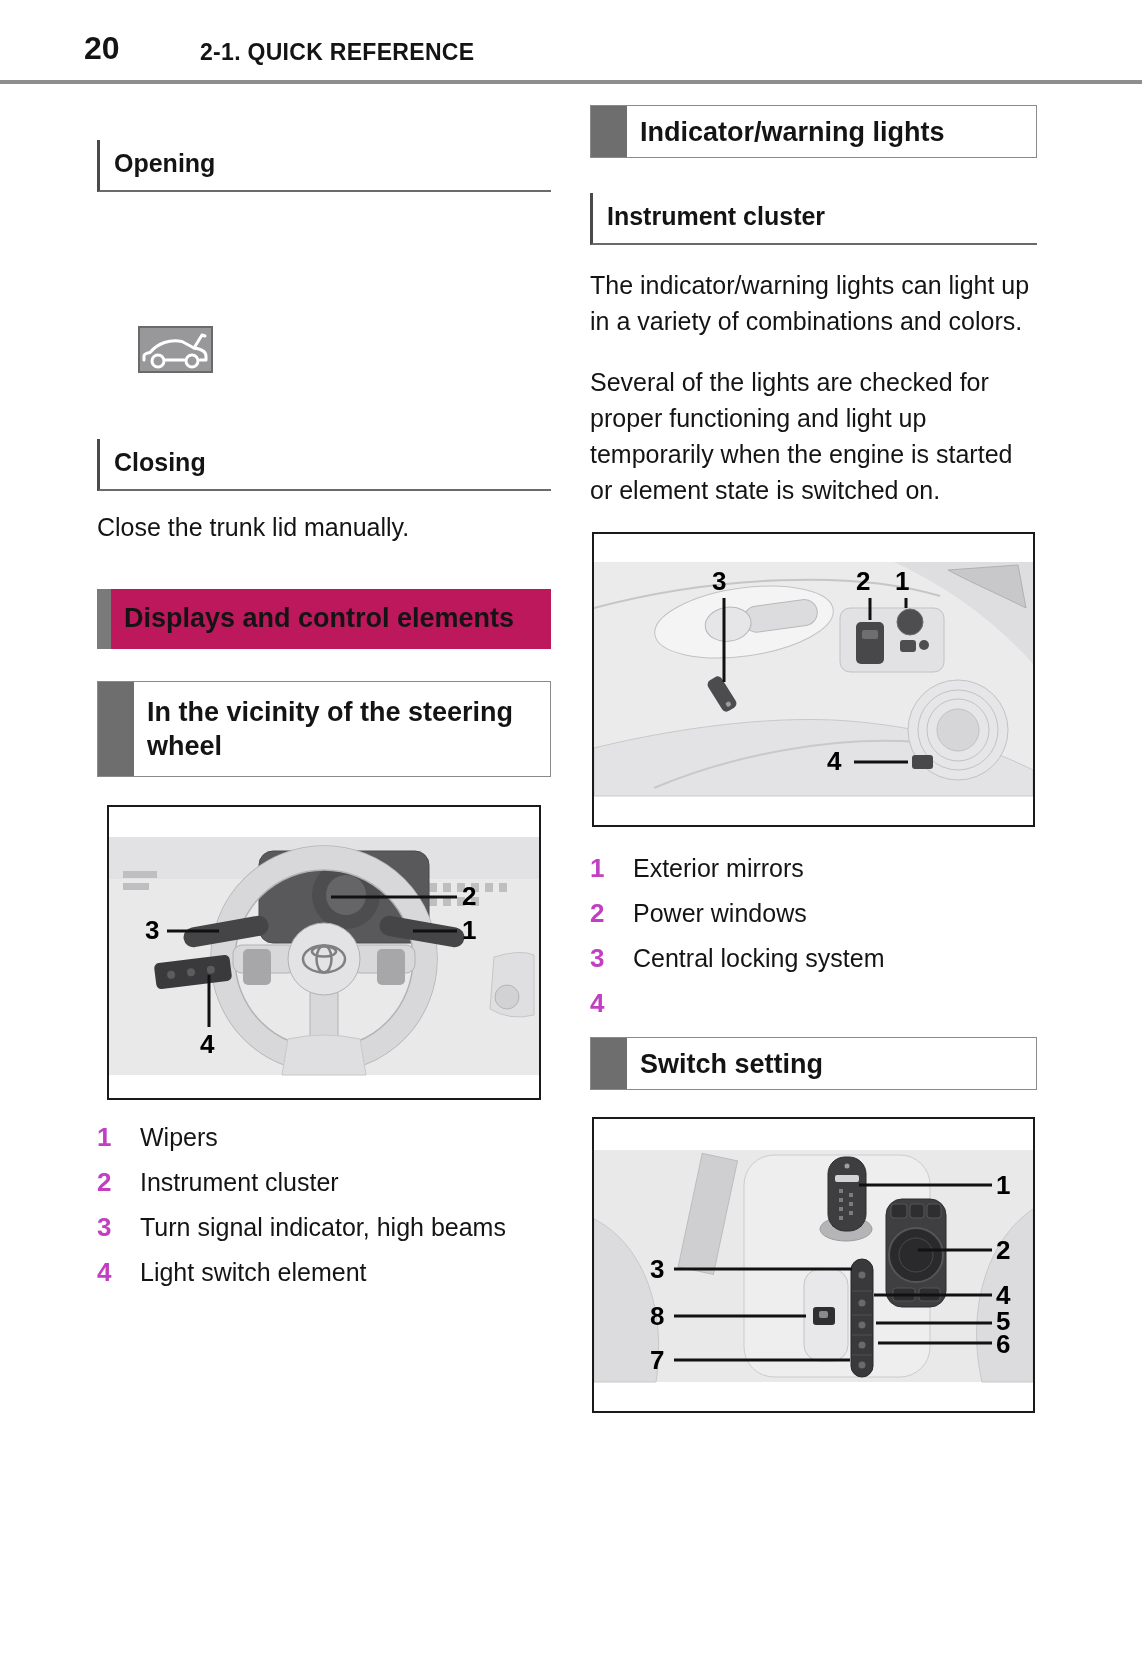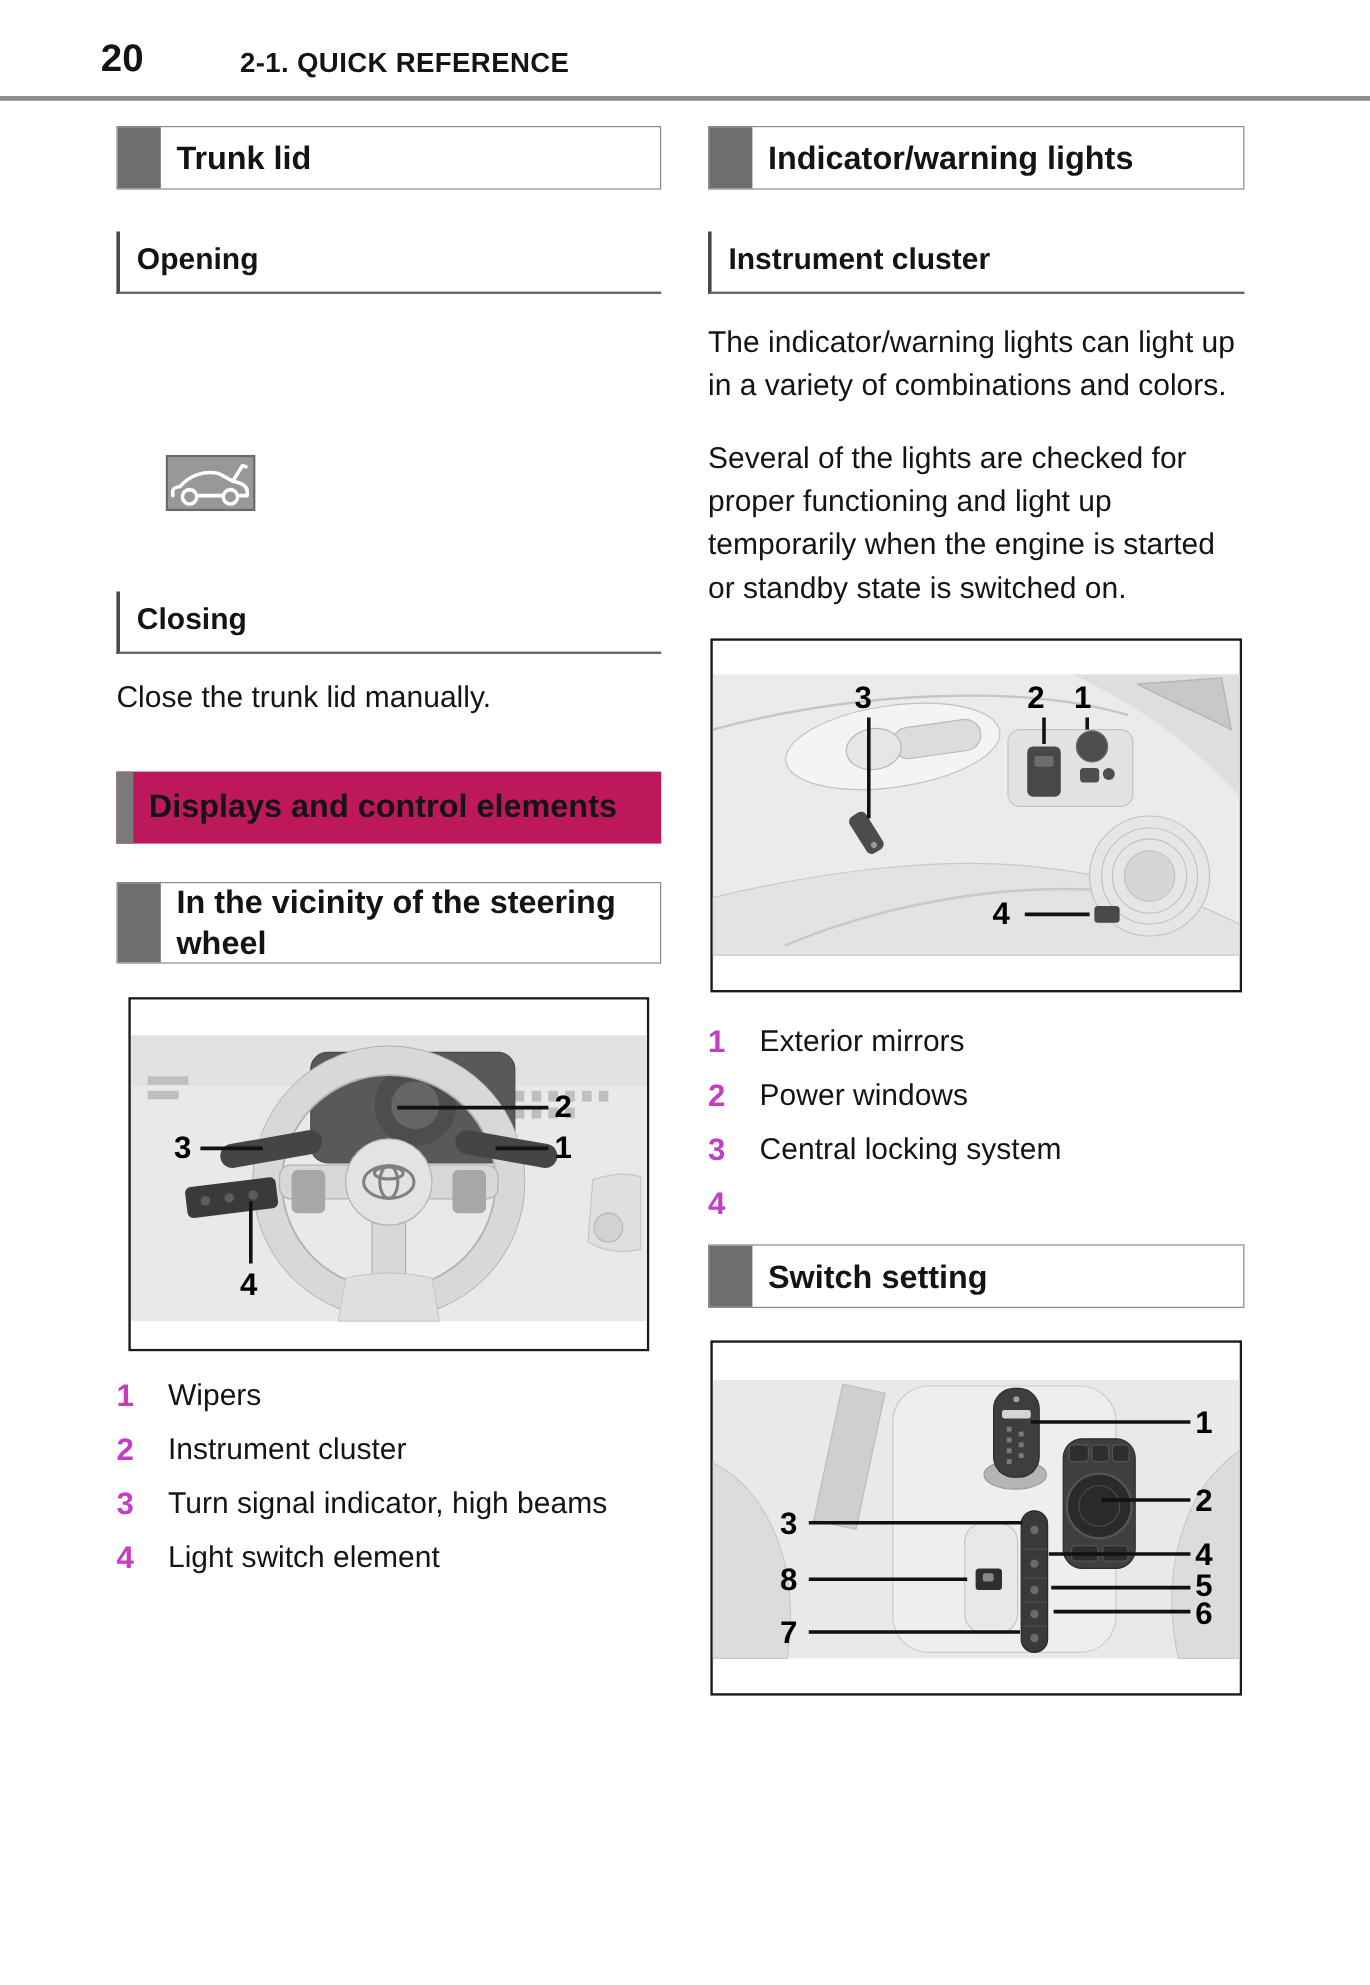--- a/index.html
+++ b/index.html
@@ -11,21 +11,21 @@
   .page-num{position:absolute;left:84px;top:30px;font-size:32px;font-weight:bold;}
   .chapter{position:absolute;left:200px;top:39px;font-size:23px;font-weight:bold;letter-spacing:.3px;}
   .top-rule{position:absolute;left:0;top:80px;width:1142px;height:4px;background:#8e8e8e;}
 
   .col{position:absolute;top:105px;}
   .col-left{left:97px;width:454px;}
   .col-right{left:590px;width:447px;}
 
   
   .h2box{border:1px solid #8a8a8a;display:flex;align-items:center;height:53px;background:#fff;box-sizing:border-box;}
-  .h2box.tall{height:68px;}
+  .h2box.tall{height:96px;}
   .h2sq{width:36px;align-self:stretch;background:#6e6e6e;flex:none;}
   .h2txt{font-size:27px;font-weight:bold;padding-left:13px;line-height:34px;}
 
   
   .h1gray{background:#be185d;border-left:14px solid #7a7a7a;padding:10px 10px 12px 13px;
           font-size:27px;font-weight:bold;line-height:38px;box-sizing:border-box;}
 
   
   .h3{border-left:3px solid #4a4a4a;border-bottom:2px solid #6a6a6c;
       padding:9px 0 12px 14px;font-size:25px;font-weight:bold;box-sizing:border-box;}
@@ -51,24 +51,20 @@
 </style>
 </head>
 <body>
 
 <div class="page-num">20</div>
 <div class="chapter">2-1. QUICK REFERENCE</div>
 <div class="top-rule"></div>
 
 <div class="col col-left">
 
-  <div class="h2box">
-    <div class="h2sq"></div>
-    <div class="h2txt">Trunk lid</div>
-  </div>
 
   <div class="h3 mt35">Opening</div>
 
   <div class="opening-row mt22">
     <div class="opening-icon">
       <svg width="75" height="47" viewBox="0 0 75 47">
         <rect x="1" y="1" width="73" height="45" fill="#98989a" stroke="#6a6a6c" stroke-width="2"></rect>
         <g stroke="#ffffff" stroke-width="3" fill="none" stroke-linecap="round" stroke-linejoin="round">
           <path d="M6,34 L6,30 C6,28 8,27.2 12,26.5 C20,17 32,13 44,15.5 L56,22 C63,23 68,26 68,30 L68,34 L62,34"></path>
           <path d="M56,22 L64,9 L67,10"></path>
@@ -179,21 +175,21 @@
 <div class="col col-right">
 
   <div class="h2box">
     <div class="h2sq"></div>
     <div class="h2txt">Indicator/warning lights</div>
   </div>
 
   <div class="h3 mt35">Instrument cluster</div>
 
   <p class="body-text mt22" style="margin-bottom:0;">The indicator/warning lights can light up in a variety of combinations and colors.</p>
-  <p class="body-text mt25" style="margin-bottom:0;">Several of the lights are checked for proper functioning and light up temporarily when the engine is started or standby state is switched on.</p>
+  <p class="body-text mt25" style="margin-bottom:0;">Several of the lights are checked for proper functioning and light up temporarily when the engine is started or element state is switched on.</p>
 
 
   <div class="figure mt24" style="width:443px;height:295px;margin-left:2px;">
     <svg width="439" height="291" viewBox="0 0 439 291">
       <rect x="0" y="0" width="439" height="291" fill="#ffffff"></rect>
       <rect x="0" y="28" width="439" height="234" fill="#ebebec"></rect>
       <path d="M300,28 L439,28 L439,130 C400,86 352,52 300,28 Z" fill="#dedee0"></path>
       <path d="M354,36 L424,31 L432,74 C404,60 372,46 354,36 Z" fill="#c8c8ca" stroke="#b0b0b2"></path>
       <path d="M0,74 C120,42 260,36 346,62" fill="none" stroke="#c6c6c8" stroke-width="2"></path>
       <path d="M0,214 C90,192 190,180 266,188 C336,195 386,210 439,236 L439,262 L0,262 Z" fill="#e3e3e5" stroke="#c9c9cb"></path>

